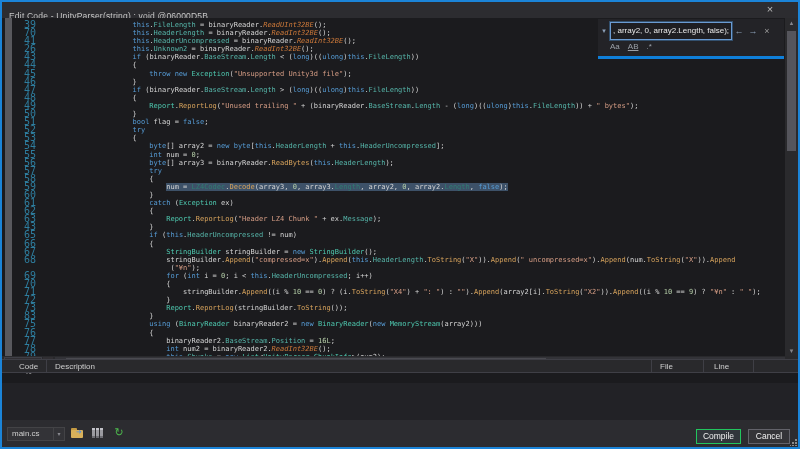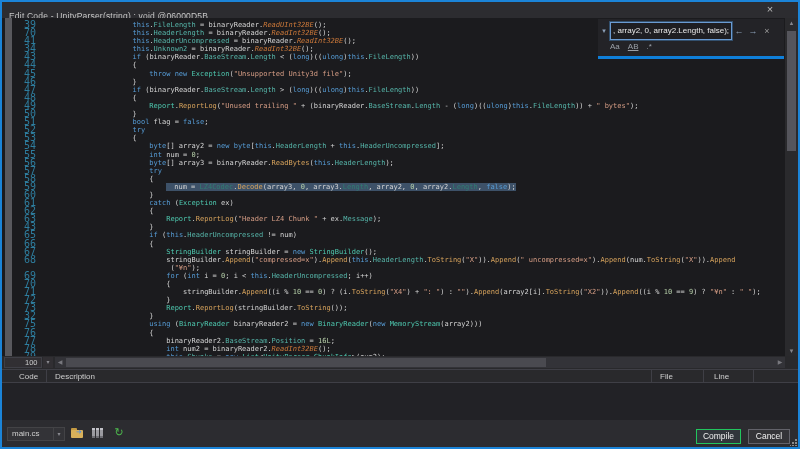--- a/index.html
+++ b/index.html
@@ -14,21 +14,21 @@
   
   .editor { position:absolute; left:0; top:16px; width:796px; height:338px; background:#1b1b1e; overflow:hidden; }
   .gutter-strip { position:absolute; left:3px; top:0; width:7px; height:338px; background:#58585d; }
   .code-lines { position:absolute; left:0; top:3px; width:796px; }
   .cl { display:flex; height:8.1px; line-height:8.1px; white-space:pre; }
   .ln { width:34px; flex:0 0 34px; text-align:right; color:#2e7d9e; font-family:"DejaVu Sans Mono",monospace; font-size:10px; }
   .ct { font-family:"DejaVu Sans Mono",monospace; font-size:7px; line-height:8.1px; padding-left:8px; white-space:pre; }
   .tk-k{color:#569cd6} .tk-t{color:#4ec9b0} .tk-td{color:#2f7d72}
   .tk-m{color:#d7a35c} .tk-mi{color:#cf7a3a;font-style:italic}
   .tk-s{color:#d69d85} .tk-n{color:#b5cea8} .tk-p{color:#d4d4d4} .tk-f{color:#56b6aa}
-  .selwrap { background:#3d5168;padding-left:8px; }
+  .selwrap { background:#3d5168; }
 
   
   .search-panel { position:absolute; right:14px; top:1px; width:186px; height:40px; background:#232327; border-bottom:3px solid #0f7fd9; z-index:5; }
   .search-row1 { display:flex; align-items:center; height:20px; padding-top:3px; }
   .search-chevron { width:12px; text-align:center; color:#8ca0b8; font-size:7px; }
   .search-input { width:122px; height:14px; background:#1e1e22; border:1px solid #6b9bd2; outline:1px solid #33506e; color:#e8e8e8; font-size:8px; font-family:"Liberation Sans",sans-serif; padding:8px 2px; }
   .search-nav { width:14px; text-align:center; color:#8ca0b8; font-size:9px; cursor:pointer; }
   .search-close { width:14px; text-align:center; color:#9a9a9a; font-size:9px; cursor:pointer; }
   .search-row2 { display:flex; align-items:center; height:14px; padding-left:12px; gap:8px; }
   .opt { color:#9aa0a8; font-size:8px; cursor:pointer; }
@@ -41,21 +41,21 @@
 
   
   .hrow { position:absolute; left:0; top:354px; width:796px; height:13px; background:#29292c; }
   .zoom-box { position:absolute; left:2px; top:1px; width:38px; height:11px; background:#312f33; border:1px solid #3f3f46; color:#cfcfcf; font-size:7.5px; line-height:9px; padding-left:20px; }
   .zoom-drop { position:absolute; left:41px; top:1px; width:10px; height:11px; background:#312f33; color:#8a8a90; font-size:6px; text-align:center; line-height:11px; }
   .hscroll { position:absolute; left:53px; top:1px; width:730px; height:11px; background:#333338; }
   .hscroll .arr { position:absolute; top:0; width:10px; height:11px; color:#78787e; font-size:6px; line-height:11px; text-align:center; }
   .hthumb { position:absolute; left:11px; top:1px; width:480px; height:9px; background:#4a4a50; }
 
   
-  .elist-header { position:absolute; left:0; top:367px; width:796px; height:14px; background:#29292c; border-top:1px solid #3f3f46; border-bottom:1px solid #3f3f46; display:flex; color:#cfcfcf; font-size:8px; line-height:13px; }
+  .elist-header { position:absolute; left:0; top:357px; width:796px; height:14px; background:#29292c; border-top:1px solid #3f3f46; border-bottom:1px solid #3f3f46; display:flex; color:#cfcfcf; font-size:8px; line-height:13px; }
   .ehc { border-right:1px solid #3f3f46; padding-left:8px; }
   .eh-code { width:45px; padding-left:17px; }
   .eh-desc { width:605px; }
   .eh-file { width:52px; }
   .eh-line { width:50px; padding-left:10px; }
   .elist-body { position:absolute; left:0; top:381px; width:796px; height:37px; background:#222226; }
 
   
   .bottombar { position:absolute; left:0; top:418px; width:796px; height:27px; background:#2c2c30; }
   .file-combo { position:absolute; left:5px; top:7px; width:58px; height:14px; background:#333337; border:1px solid #434346; display:flex; }
@@ -89,21 +89,21 @@
     <span class="title">Edit Code - UnityParser(string) : void @06000D5B</span>
     <span class="close-btn">×</span>
   </div>
 
   <div class="editor">
     <div class="gutter-strip"></div>
     <div class="code-lines" id="code-lines">
         <div class="cl"><span class="ln">39</span><span class="ct">                     <span class="tk-k">this</span><span class="tk-p">.</span><span class="tk-f">FileLength</span><span class="tk-p"> = binaryReader.</span><span class="tk-mi">ReadUInt32BE</span><span class="tk-p">();</span></span></div>
         <div class="cl"><span class="ln">70</span><span class="ct">                     <span class="tk-k">this</span><span class="tk-p">.</span><span class="tk-f">HeaderLength</span><span class="tk-p"> = binaryReader.</span><span class="tk-mi">ReadInt32BE</span><span class="tk-p">();</span></span></div>
         <div class="cl"><span class="ln">41</span><span class="ct">                     <span class="tk-k">this</span><span class="tk-p">.</span><span class="tk-f">HeaderUncompressed</span><span class="tk-p"> = binaryReader.</span><span class="tk-mi">ReadInt32BE</span><span class="tk-p">();</span></span></div>
-        <div class="cl"><span class="ln">34</span><span class="ct">                     <span class="tk-k">this</span><span class="tk-p">.</span><span class="tk-f">Unknown2</span><span class="tk-p"> = binaryReader.</span><span class="tk-mi">ReadInt32BE</span><span class="tk-p">();</span></span></div>
+        <div class="cl"><span class="ln">26</span><span class="ct">                     <span class="tk-k">this</span><span class="tk-p">.</span><span class="tk-f">Unknown2</span><span class="tk-p"> = binaryReader.</span><span class="tk-mi">ReadInt32BE</span><span class="tk-p">();</span></span></div>
         <div class="cl"><span class="ln">43</span><span class="ct">                     <span class="tk-k">if</span><span class="tk-p"> (binaryReader.</span><span class="tk-f">BaseStream</span><span class="tk-p">.</span><span class="tk-f">Length</span><span class="tk-p"> &lt; (</span><span class="tk-k">long</span><span class="tk-p">)((</span><span class="tk-k">ulong</span><span class="tk-p">)</span><span class="tk-k">this</span><span class="tk-p">.</span><span class="tk-f">FileLength</span><span class="tk-p">))</span></span></div>
         <div class="cl"><span class="ln">44</span><span class="ct">                     <span class="tk-p">{</span></span></div>
         <div class="cl"><span class="ln">45</span><span class="ct">                         <span class="tk-k">throw</span><span class="tk-p"> </span><span class="tk-k">new</span><span class="tk-p"> </span><span class="tk-t">Exception</span><span class="tk-p">(</span><span class="tk-s">"Unsupported Unity3d file"</span><span class="tk-p">);</span></span></div>
         <div class="cl"><span class="ln">46</span><span class="ct">                     <span class="tk-p">}</span></span></div>
         <div class="cl"><span class="ln">47</span><span class="ct">                     <span class="tk-k">if</span><span class="tk-p"> (binaryReader.</span><span class="tk-f">BaseStream</span><span class="tk-p">.</span><span class="tk-f">Length</span><span class="tk-p"> &gt; (</span><span class="tk-k">long</span><span class="tk-p">)((</span><span class="tk-k">ulong</span><span class="tk-p">)</span><span class="tk-k">this</span><span class="tk-p">.</span><span class="tk-f">FileLength</span><span class="tk-p">))</span></span></div>
         <div class="cl"><span class="ln">48</span><span class="ct">                     <span class="tk-p">{</span></span></div>
         <div class="cl"><span class="ln">49</span><span class="ct">                         <span class="tk-t">Report</span><span class="tk-p">.</span><span class="tk-m">ReportLog</span><span class="tk-p">(</span><span class="tk-s">"Unused trailing "</span><span class="tk-p"> + (binaryReader.</span><span class="tk-f">BaseStream</span><span class="tk-p">.</span><span class="tk-f">Length</span><span class="tk-p"> - (</span><span class="tk-k">long</span><span class="tk-p">)((</span><span class="tk-k">ulong</span><span class="tk-p">)</span><span class="tk-k">this</span><span class="tk-p">.</span><span class="tk-f">FileLength</span><span class="tk-p">)) + </span><span class="tk-s">" bytes"</span><span class="tk-p">);</span></span></div>
         <div class="cl"><span class="ln">50</span><span class="ct">                     <span class="tk-p">}</span></span></div>
         <div class="cl"><span class="ln">51</span><span class="ct">                     <span class="tk-k">bool</span><span class="tk-p"> flag = </span><span class="tk-k">false</span><span class="tk-p">;</span></span></div>
         <div class="cl"><span class="ln">52</span><span class="ct">                     <span class="tk-k">try</span></span></div>
@@ -122,21 +122,21 @@
         <div class="cl"><span class="ln">65</span><span class="ct">                         <span class="tk-k">if</span><span class="tk-p"> (</span><span class="tk-k">this</span><span class="tk-p">.</span><span class="tk-f">HeaderUncompressed</span><span class="tk-p"> != num)</span></span></div>
         <div class="cl"><span class="ln">66</span><span class="ct">                         <span class="tk-p">{</span></span></div>
         <div class="cl"><span class="ln">67</span><span class="ct">                             <span class="tk-t">StringBuilder</span><span class="tk-p"> stringBuilder = </span><span class="tk-k">new</span><span class="tk-p"> </span><span class="tk-t">StringBuilder</span><span class="tk-p">();</span></span></div>
         <div class="cl"><span class="ln">68</span><span class="ct">                             <span class="tk-p">stringBuilder.</span><span class="tk-m">Append</span><span class="tk-p">(</span><span class="tk-s">"compressed=x"</span><span class="tk-p">).</span><span class="tk-m">Append</span><span class="tk-p">(</span><span class="tk-k">this</span><span class="tk-p">.</span><span class="tk-f">HeaderLength</span><span class="tk-p">.</span><span class="tk-m">ToString</span><span class="tk-p">(</span><span class="tk-s">"X"</span><span class="tk-p">)).</span><span class="tk-m">Append</span><span class="tk-p">(</span><span class="tk-s">" uncompressed=x"</span><span class="tk-p">).</span><span class="tk-m">Append</span><span class="tk-p">(num.</span><span class="tk-m">ToString</span><span class="tk-p">(</span><span class="tk-s">"X"</span><span class="tk-p">)).</span><span class="tk-m">Append</span></span></div>
         <div class="cl"><span class="ln"></span><span class="ct">                             <span class="tk-p"> (</span><span class="tk-s">"¥n"</span><span class="tk-p">);</span></span></div>
         <div class="cl"><span class="ln">69</span><span class="ct">                             <span class="tk-k">for</span><span class="tk-p"> (</span><span class="tk-k">int</span><span class="tk-p"> i = </span><span class="tk-n">0</span><span class="tk-p">; i &lt; </span><span class="tk-k">this</span><span class="tk-p">.</span><span class="tk-f">HeaderUncompressed</span><span class="tk-p">; i++)</span></span></div>
         <div class="cl"><span class="ln">70</span><span class="ct">                             <span class="tk-p">{</span></span></div>
         <div class="cl"><span class="ln">71</span><span class="ct">                                 <span class="tk-p">stringBuilder.</span><span class="tk-m">Append</span><span class="tk-p">((i % </span><span class="tk-n">10</span><span class="tk-p"> == </span><span class="tk-n">0</span><span class="tk-p">) ? (i.</span><span class="tk-m">ToString</span><span class="tk-p">(</span><span class="tk-s">"X4"</span><span class="tk-p">) + </span><span class="tk-s">": "</span><span class="tk-p">) : </span><span class="tk-s">""</span><span class="tk-p">).</span><span class="tk-m">Append</span><span class="tk-p">(array2[i].</span><span class="tk-m">ToString</span><span class="tk-p">(</span><span class="tk-s">"X2"</span><span class="tk-p">)).</span><span class="tk-m">Append</span><span class="tk-p">((i % </span><span class="tk-n">10</span><span class="tk-p"> == </span><span class="tk-n">9</span><span class="tk-p">) ? </span><span class="tk-s">"¥n"</span><span class="tk-p"> : </span><span class="tk-s">" "</span><span class="tk-p">);</span></span></div>
         <div class="cl"><span class="ln">72</span><span class="ct">                             <span class="tk-p">}</span></span></div>
         <div class="cl"><span class="ln">73</span><span class="ct">                             <span class="tk-t">Report</span><span class="tk-p">.</span><span class="tk-m">ReportLog</span><span class="tk-p">(stringBuilder.</span><span class="tk-m">ToString</span><span class="tk-p">());</span></span></div>
-        <div class="cl"><span class="ln">32</span><span class="ct">                         <span class="tk-p">}</span></span></div>
+        <div class="cl"><span class="ln">83</span><span class="ct">                         <span class="tk-p">}</span></span></div>
         <div class="cl"><span class="ln">75</span><span class="ct">                         <span class="tk-k">using</span><span class="tk-p"> (</span><span class="tk-t">BinaryReader</span><span class="tk-p"> binaryReader2 = </span><span class="tk-k">new</span><span class="tk-p"> </span><span class="tk-t">BinaryReader</span><span class="tk-p">(</span><span class="tk-k">new</span><span class="tk-p"> </span><span class="tk-t">MemoryStream</span><span class="tk-p">(array2)))</span></span></div>
         <div class="cl"><span class="ln">76</span><span class="ct">                         <span class="tk-p">{</span></span></div>
         <div class="cl"><span class="ln">77</span><span class="ct">                             <span class="tk-p">binaryReader2.</span><span class="tk-f">BaseStream</span><span class="tk-p">.</span><span class="tk-f">Position</span><span class="tk-p"> = </span><span class="tk-n">16L</span><span class="tk-p">;</span></span></div>
         <div class="cl"><span class="ln">78</span><span class="ct">                             <span class="tk-k">int</span><span class="tk-p"> num2 = binaryReader2.</span><span class="tk-mi">ReadInt32BE</span><span class="tk-p">();</span></span></div>
         <div class="cl"><span class="ln">79</span><span class="ct">                             <span class="tk-k">this</span><span class="tk-p">.</span><span class="tk-f">Chunks</span><span class="tk-p"> = </span><span class="tk-k">new</span><span class="tk-p"> </span><span class="tk-t">List</span><span class="tk-p">&lt;</span><span class="tk-t">UnityParser</span><span class="tk-p">.</span><span class="tk-t">ChunkInfo</span><span class="tk-p">&gt;(num2);</span></span></div>
       </div>
 
     <div class="search-panel">
       <div class="search-row1">
         <span class="search-chevron">▾</span>

